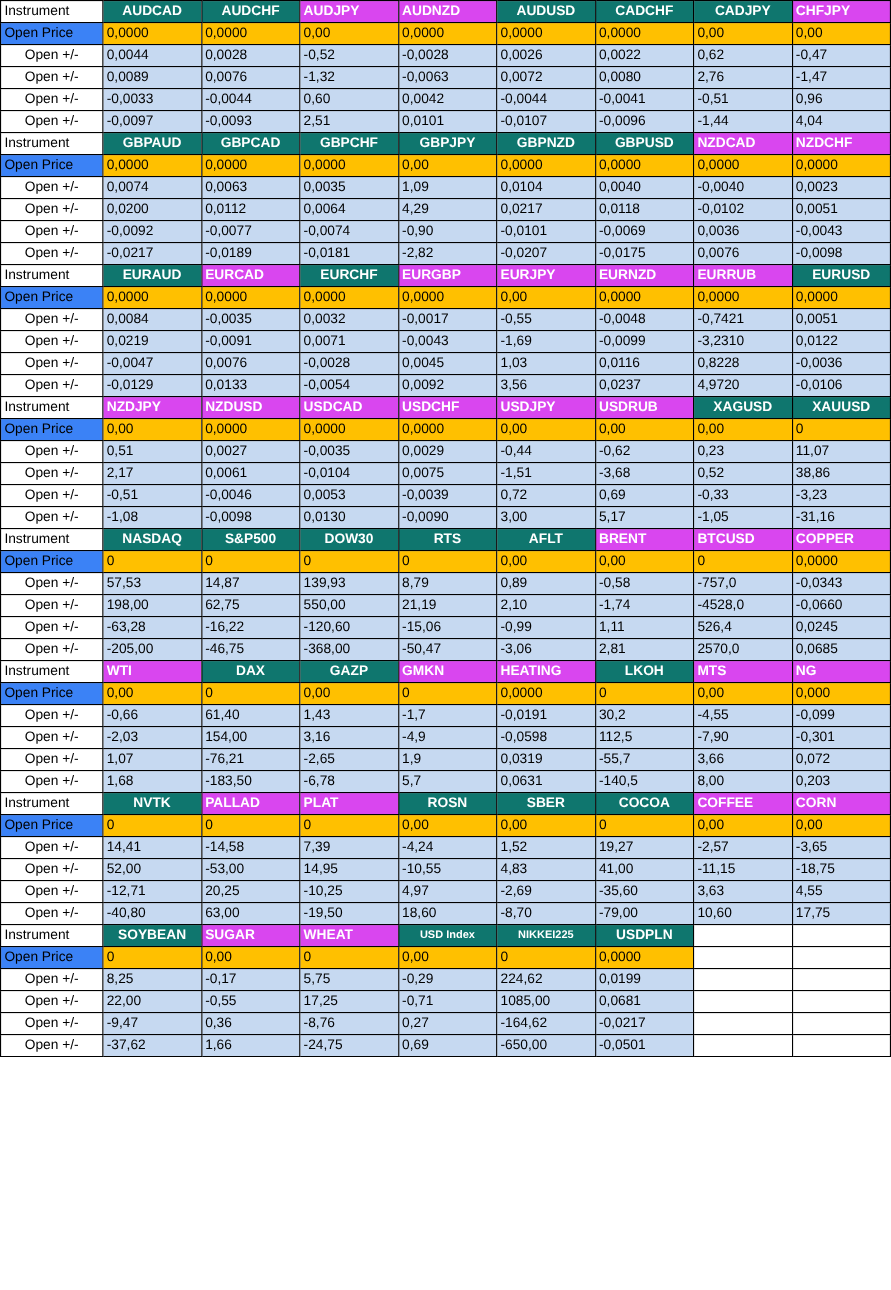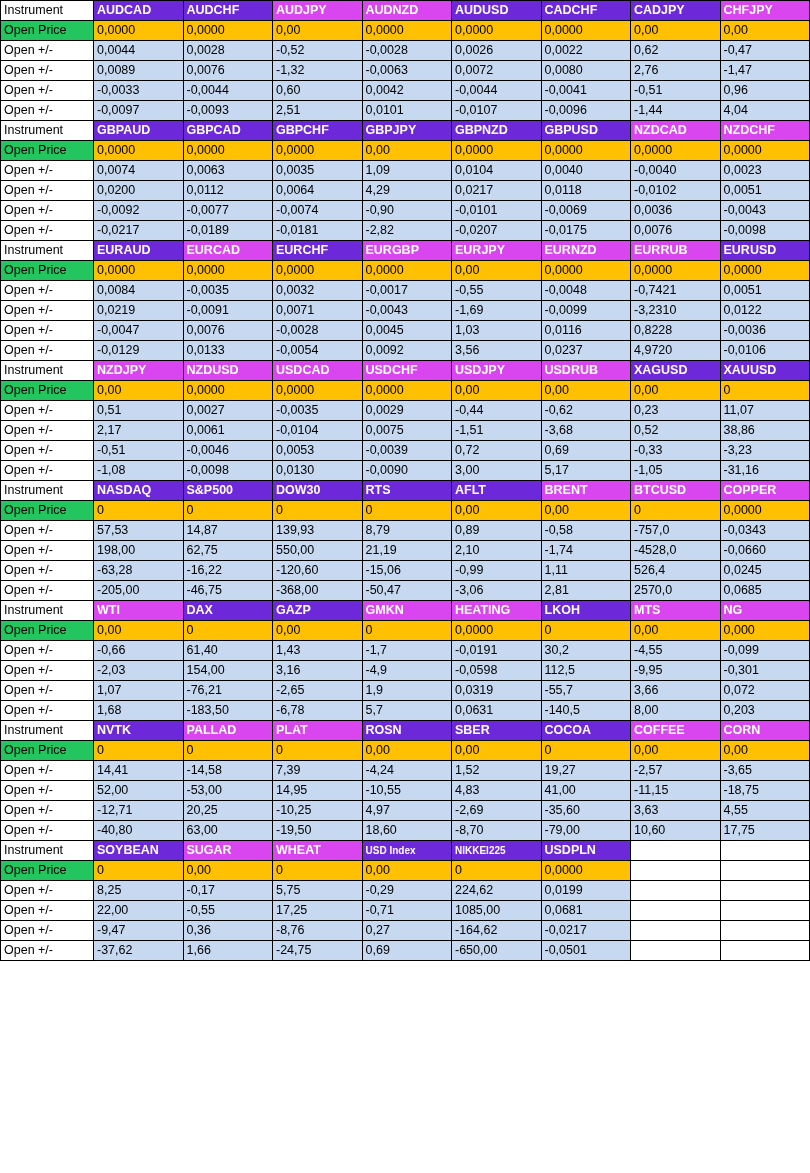--- a/index.html
+++ b/index.html
@@ -27,32 +27,33 @@
     line-height: 17px;
     vertical-align: middle;
   }
   td.label {
     background: #ffffff;
     width: 86px;
     font-size: 12.5px;
     margin-left: 39px;
   }
   td.openprice-label {
-    background: #22c55e;
+    background: #3b82f6;
   }
   td.openpm-label {
     background: #ffffff;
+    text-align: center;
   }
   td.inst {
     color: #ffffff;
     font-weight: bold;
     text-align: left;
     font-size: 12.5px;
   }
-  td.inst.red { background: #6d28d9; }
+  td.inst.red { background: #0f766e; text-align: center; }
   td.inst.green { background: #d946ef; }
   td.price {
     background: #ffc000;
     color: #000000;
   }
   td.val {
     background: #c6d9f1;
     color: #000000;
   }
   td.empty {
@@ -432,21 +433,21 @@
         <td class="val">-0,099</td>
       </tr>
       <tr>
         <td class="label openpm-label">Open +/-</td>
         <td class="val">-2,03</td>
         <td class="val">154,00</td>
         <td class="val">3,16</td>
         <td class="val">-4,9</td>
         <td class="val">-0,0598</td>
         <td class="val">112,5</td>
-        <td class="val">-9,95</td>
+        <td class="val">-7,90</td>
         <td class="val">-0,301</td>
       </tr>
       <tr>
         <td class="label openpm-label">Open +/-</td>
         <td class="val">1,07</td>
         <td class="val">-76,21</td>
         <td class="val">-2,65</td>
         <td class="val">1,9</td>
         <td class="val">0,0319</td>
         <td class="val">-55,7</td>

